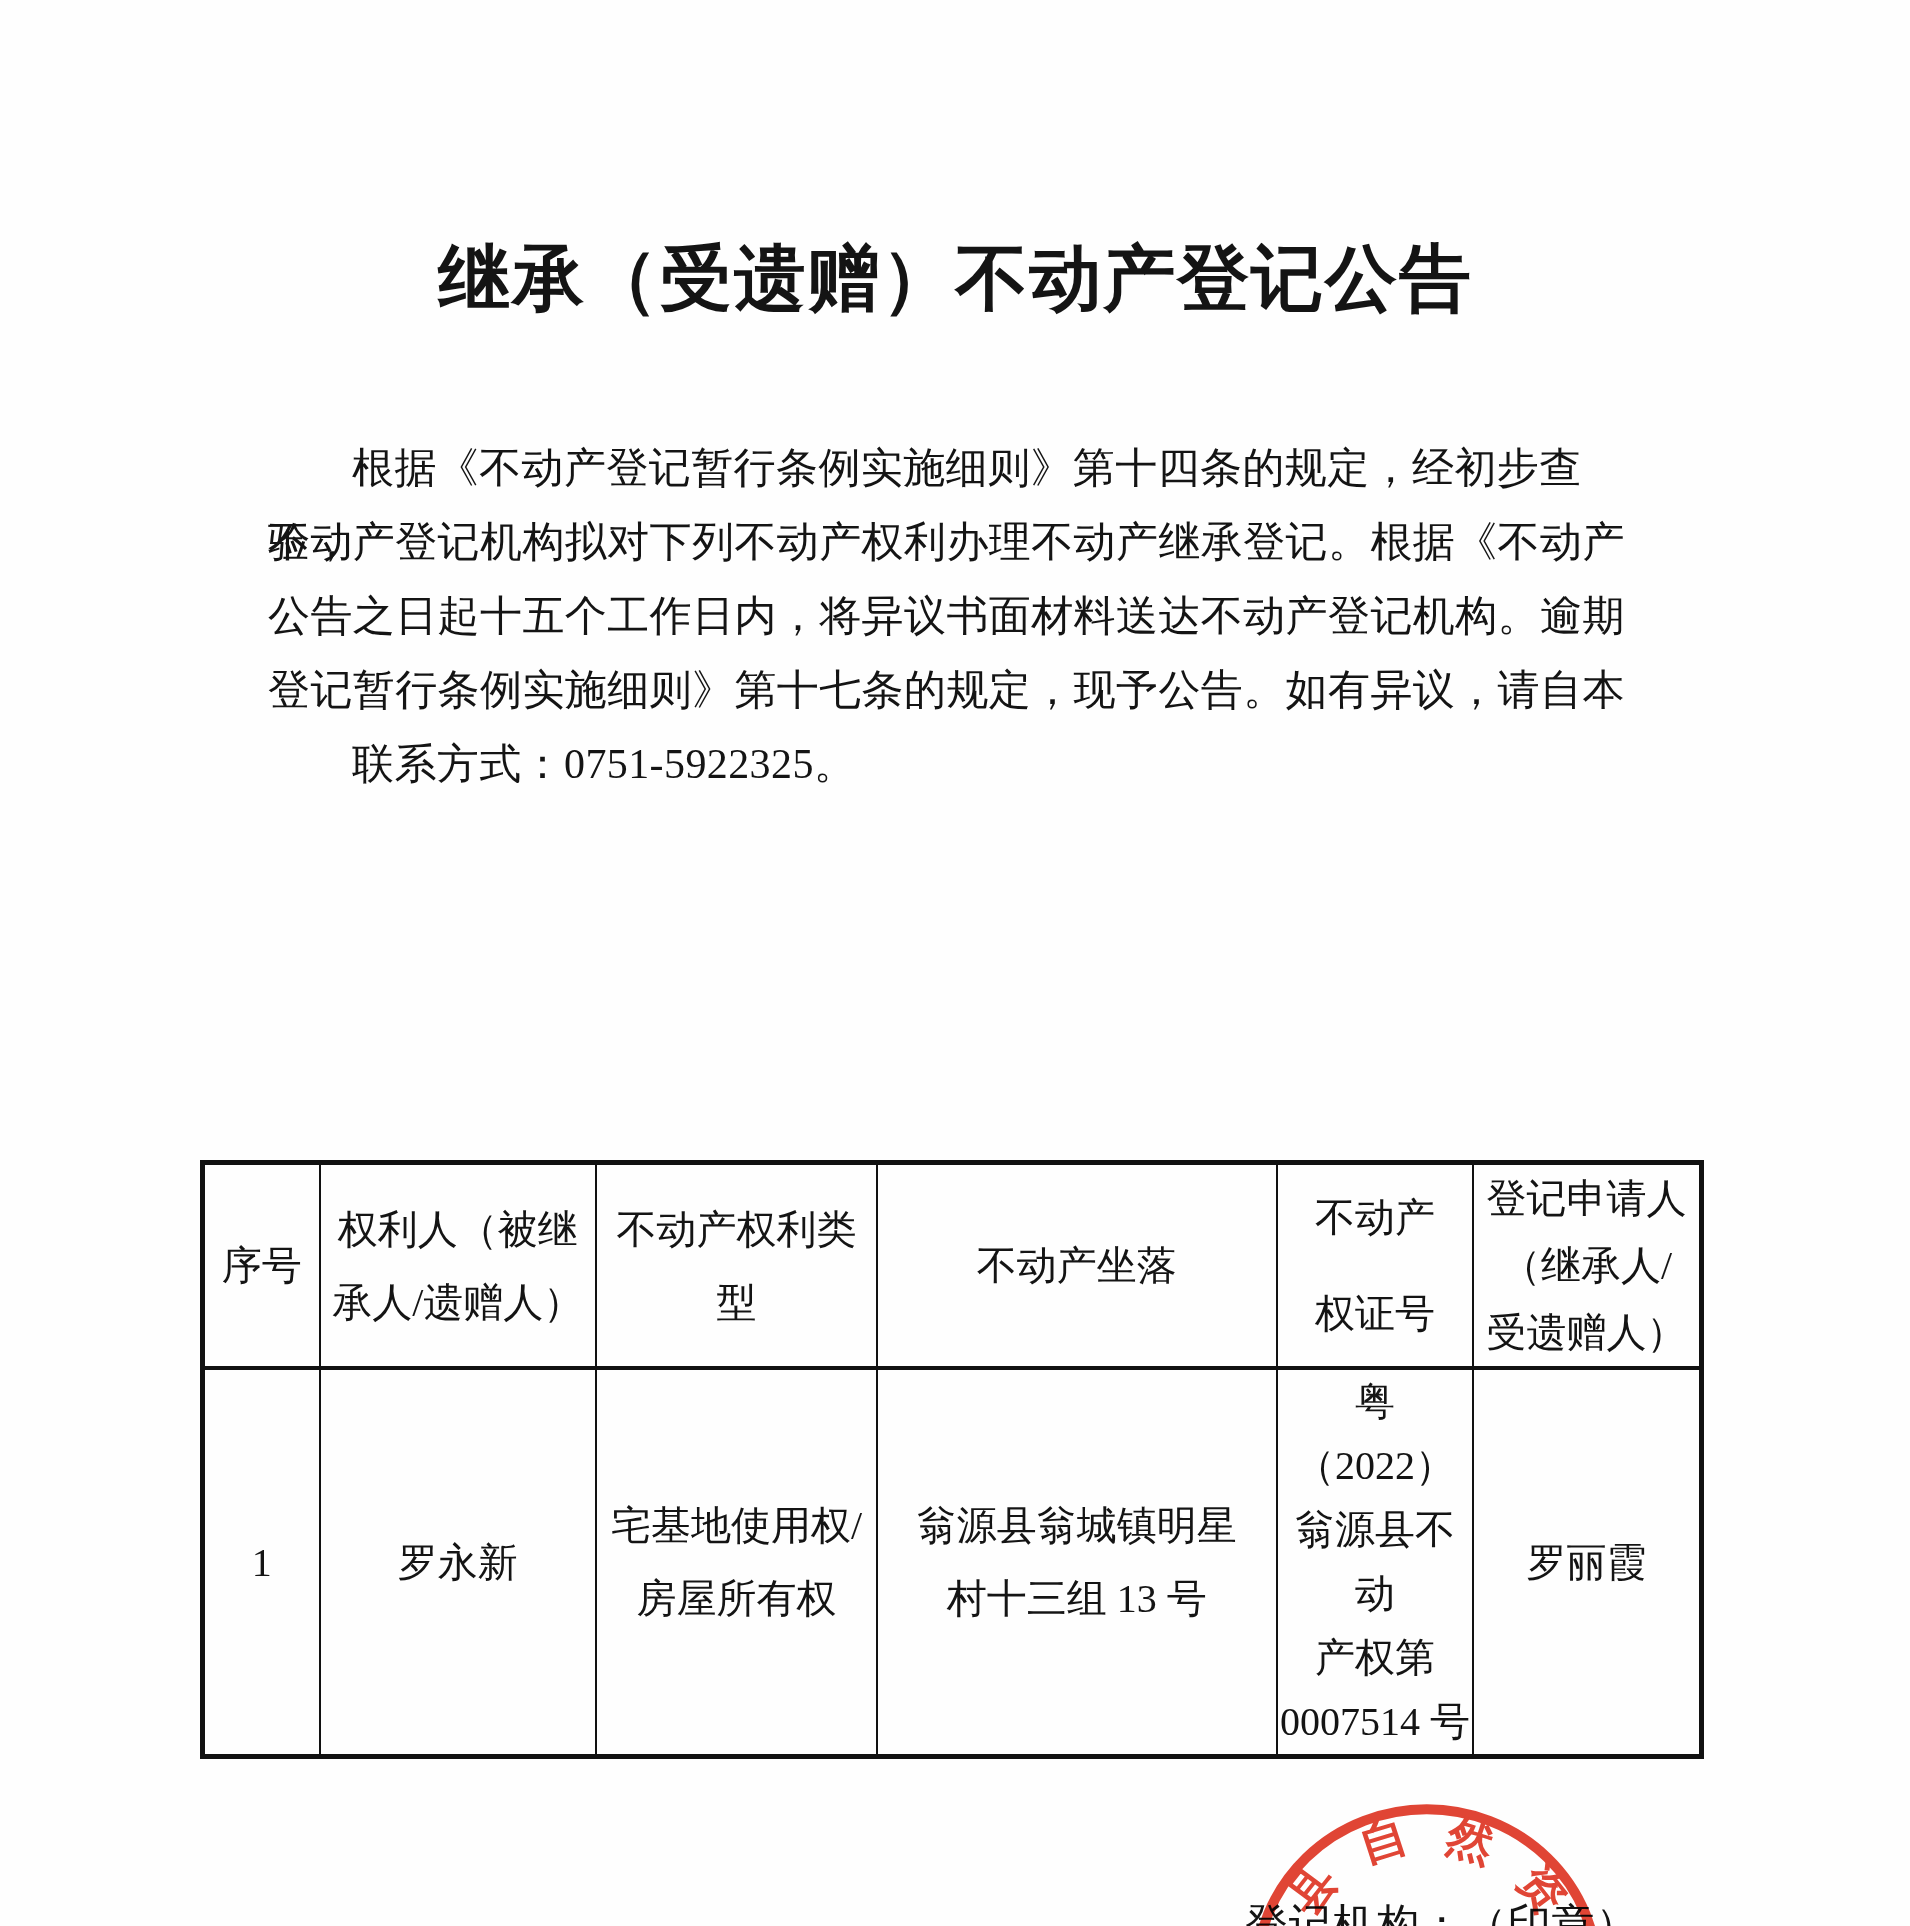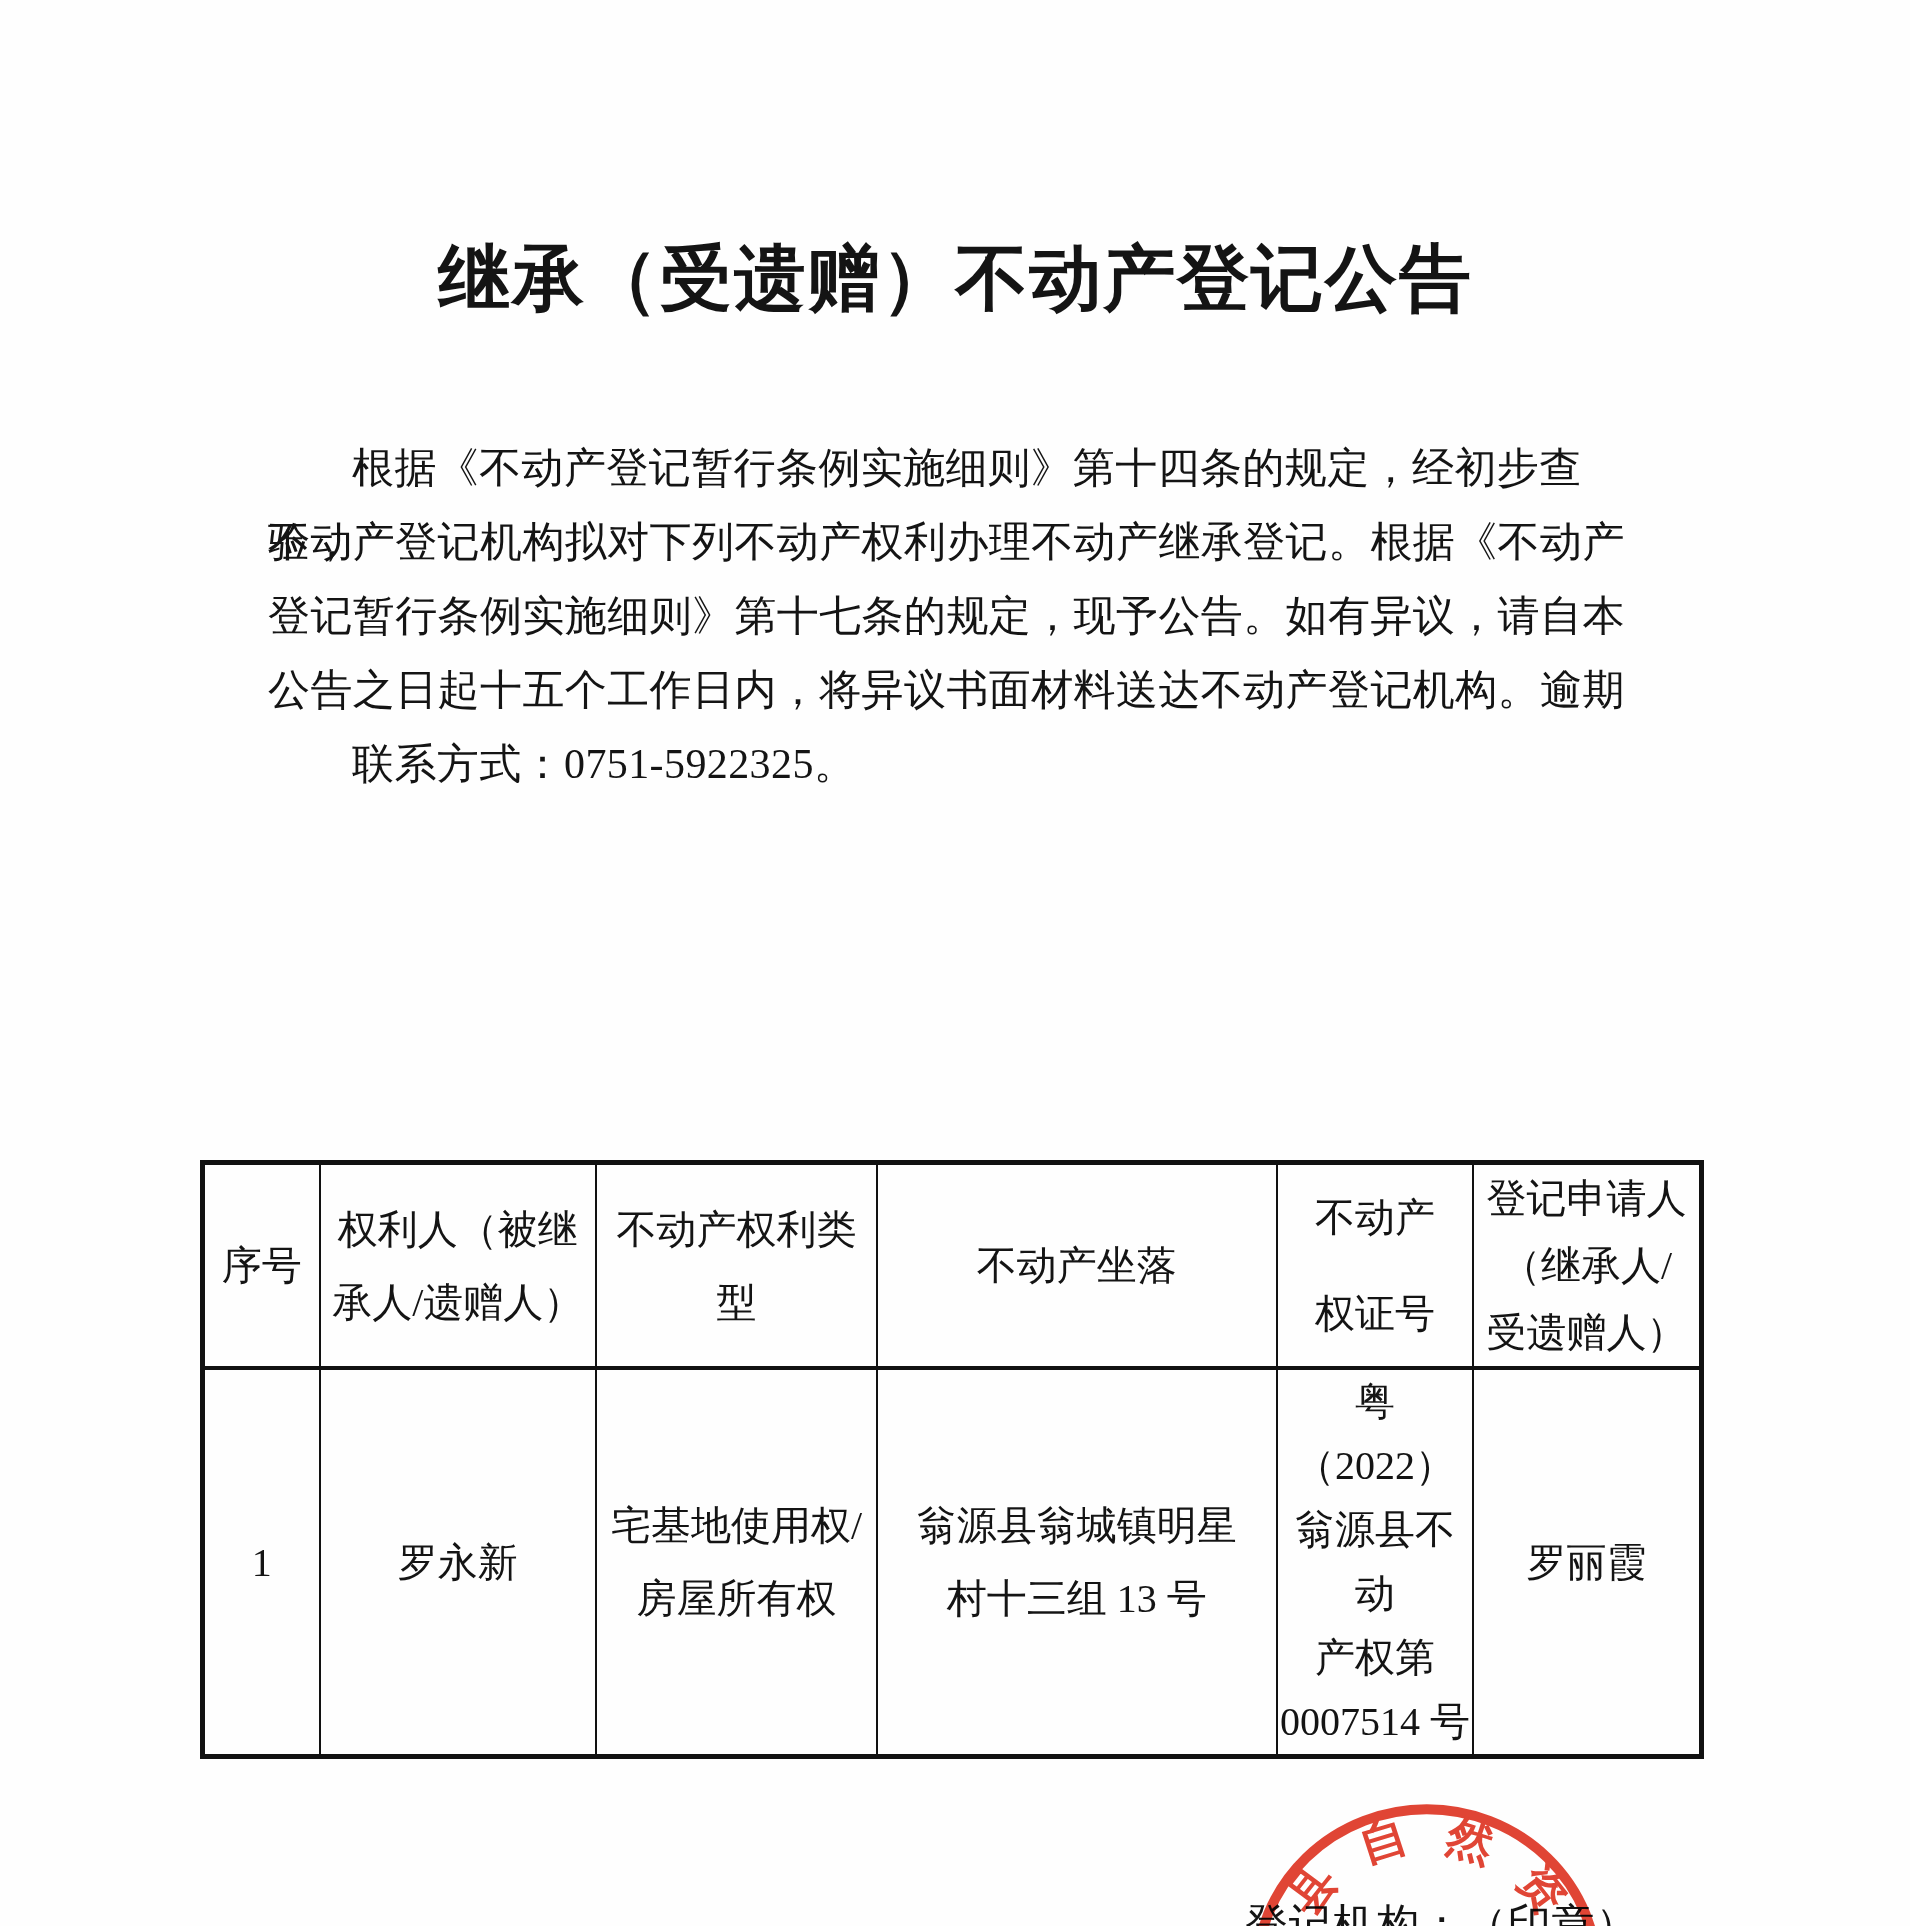--- a/index.html
+++ b/index.html
@@ -68,22 +68,22 @@
 </head>
 <body>
 
 <div class="page">
 
   <h1 class="title">继承（受遗赠）不动产登记公告</h1>
 
   <div class="body-text">
     <p class="indent">根据《不动产登记暂行条例实施细则》第十四条的规定，经初步查验，</p>
     <p>不动产登记机构拟对下列不动产权利办理不动产继承登记。根据《不动产</p>
+    <p>公告之日起十五个工作日内，将异议书面材料送达不动产登记机构。逾期</p>
     <p>登记暂行条例实施细则》第十七条的规定，现予公告。如有异议，请自本</p>
-    <p>公告之日起十五个工作日内，将异议书面材料送达不动产登记机构。逾期</p>
     <p class="indent">联系方式：0751-5922325。</p>
   </div>
 
   <table class="doc-table">
     <colgroup>
       <col style="width:7.81%">
       <col style="width:18.44%">
       <col style="width:18.75%">
       <col style="width:26.66%">
       <col style="width:13.11%">

